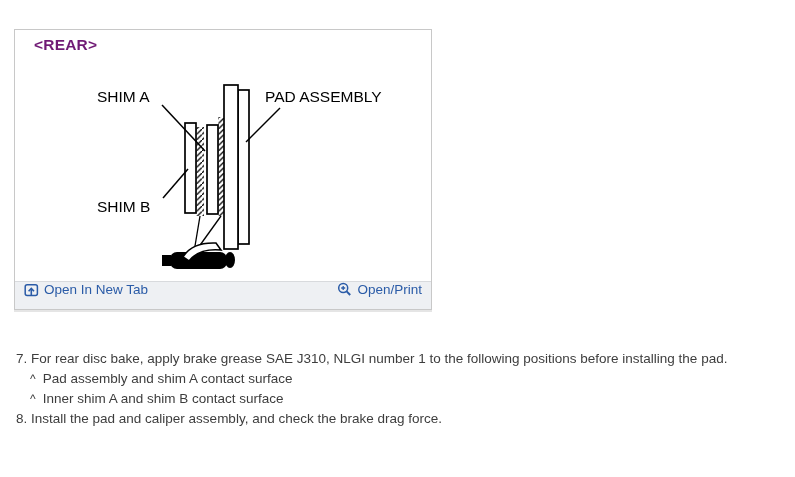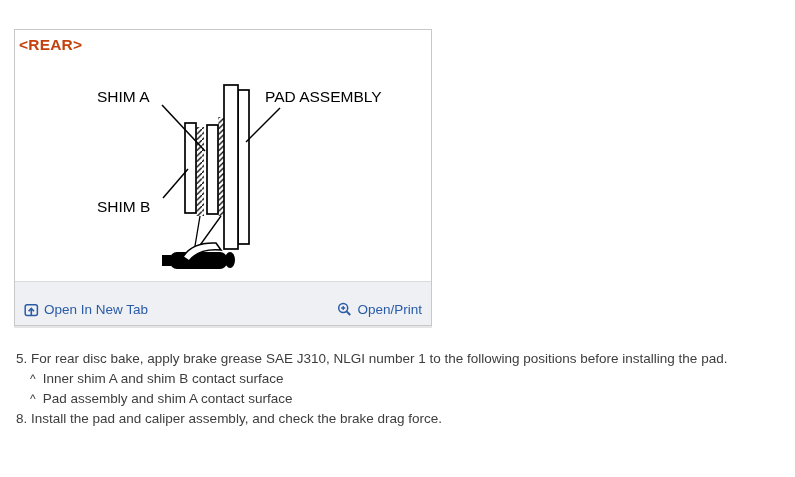--- a/index.html
+++ b/index.html
@@ -9,31 +9,31 @@
   }
   
   .figure-panel{
     position:absolute;left:14px;top:29px;width:416px;
     background:#ffffff;
     border:1px solid var(--panel-border,#c8c8c8);
     box-shadow:0 2px 0 rgba(0,0,0,0.10);
   }
   .panel-body{position:relative;width:416px;height:251px;background:#fff;}
   .panel-title{
-    position:absolute;left:4px;top:6px;
-    font-size:15.5px;font-weight:bold;color:#c2410c;letter-spacing:0.2px;
+    position:absolute;left:19px;top:6px;
+    font-size:15.5px;font-weight:bold;color:#701a75;letter-spacing:0.2px;
   }
   .diagram-svg{position:absolute;left:0;top:0;}
   .diagram-svg text{
     font-family:"Liberation Sans","DejaVu Sans",sans-serif;
     font-size:15.5px;fill:#000;
   }
   .panel-footer{
-    height:27px;display:flex;justify-content:space-between;align-items:flex-end;
-    padding:8px 9px;background:var(--footer-bg,#eef0f3);
+    height:27px;display:flex;justify-content:space-between;align-items:flex-start;
+    padding:0 9px;background:var(--footer-bg,#eef0f3);
     border-top:1px solid #d8dadd;
   }
   .panel-link{
     display:inline-flex;align-items:center;gap:5px;
     color:var(--link,#2a5ba7);font-size:13.5px;text-decoration:none;cursor:pointer;
   }
   .panel-link svg{display:block;}
   
   .instructions{
     position:absolute;left:16px;top:349px;width:766px;
@@ -103,17 +103,17 @@
           <path d="M6.2,4 L6.2,8 M4.2,6 L8.2,6" stroke="#2a5ba7" stroke-width="1.3" fill="none"></path>
           <path d="M9.6,9.4 L13.2,13" stroke="#2a5ba7" stroke-width="2" fill="none"></path>
         </svg>
       </span>
       <span>Open/Print</span>
     </a>
   </div>
 </div>
 
 <div class="instructions">
-  <div class="instr-line">5. For rear disc bake, apply brake grease SAE J310, NLGI number 1 to the following positions before installing the pad.</div>
+  <div class="instr-line">7. For rear disc bake, apply brake grease SAE J310, NLGI number 1 to the following positions before installing the pad.</div>
+  <div class="instr-bullet"><span class="bullet-marker">^</span><span>Pad assembly and shim A contact surface</span></div>
   <div class="instr-bullet"><span class="bullet-marker">^</span><span>Inner shim A and shim B contact surface</span></div>
-  <div class="instr-bullet"><span class="bullet-marker">^</span><span>Pad assembly and shim A contact surface</span></div>
   <div class="instr-line">8. Install the pad and caliper assembly, and check the brake drag force.</div>
 </div>
 
 </body></html>

